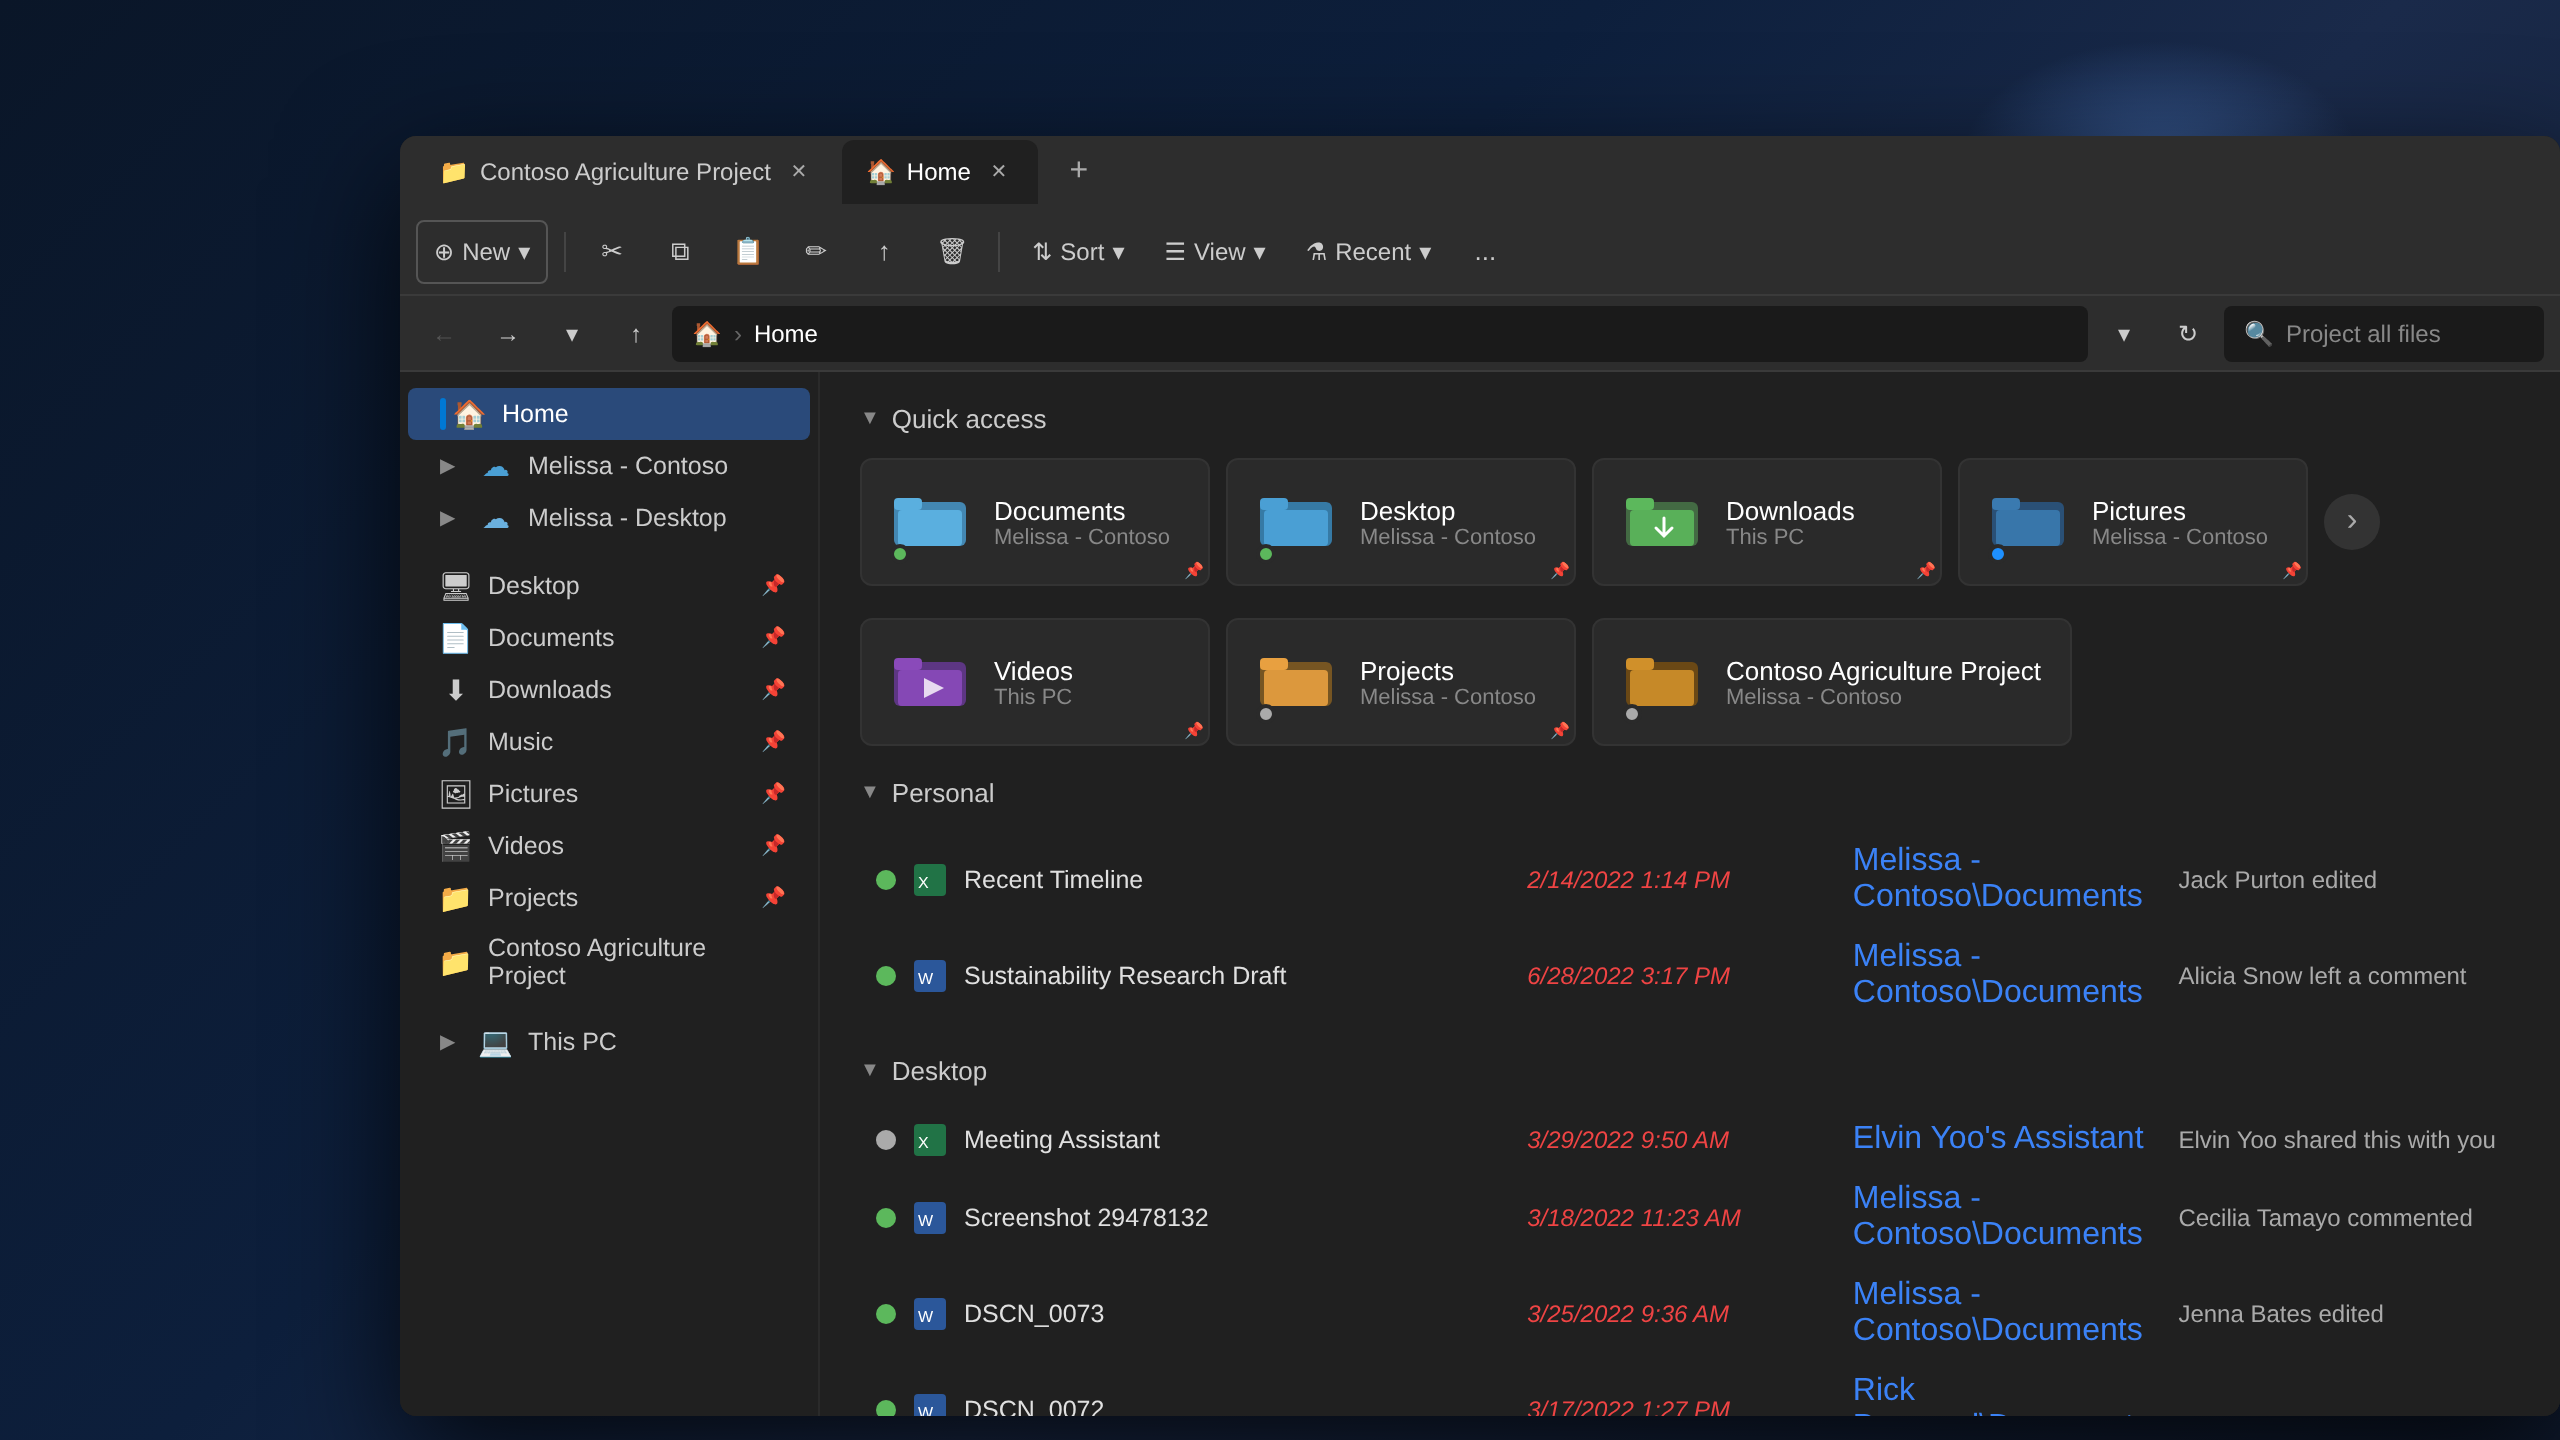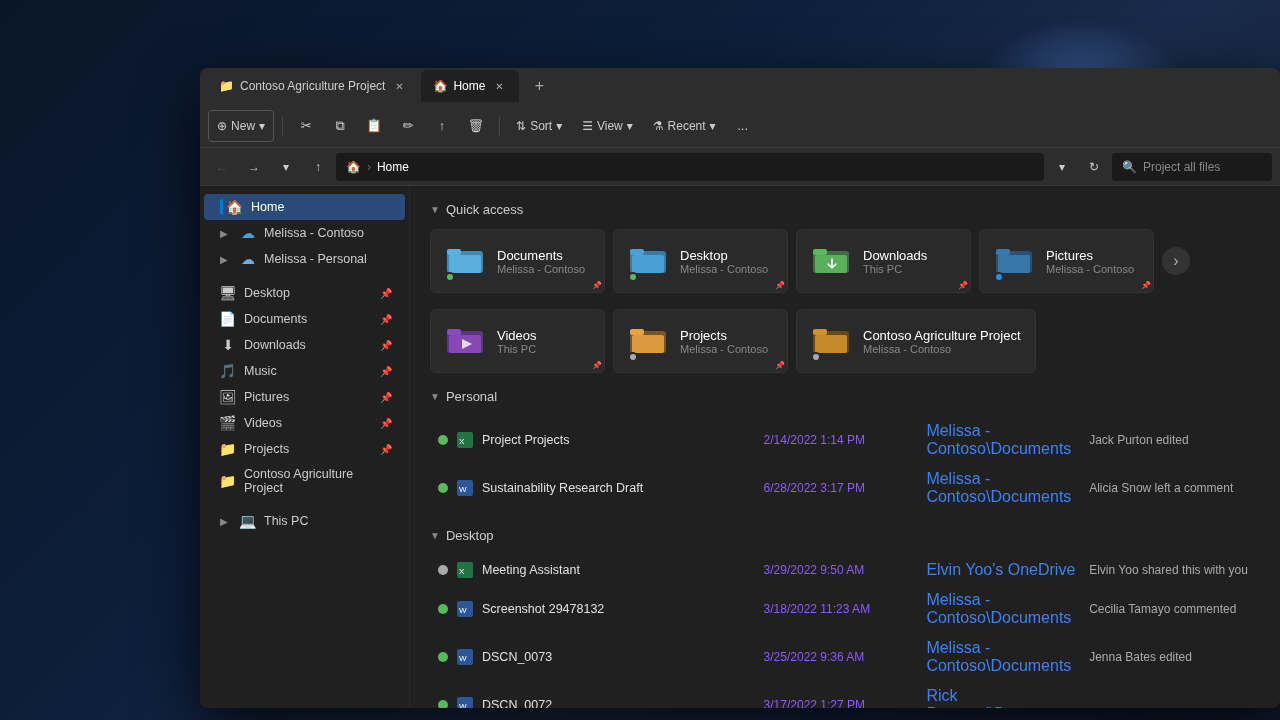--- a/index.html
+++ b/index.html
@@ -346,21 +346,21 @@
     .file-icon {
       width: 18px;
       height: 18px;
       display: flex;
       align-items: center;
       justify-content: center;
       font-size: 14px;
       flex-shrink: 0;
     }
     .file-name { color: #e0e0e0; }
-    .file-date { color: #8b5cf6; font-size: 12px; }
+    .file-date { color: #ef4444; font-size: 12px; font-style: italic; }
     .file-location { color: #3b82f6; font-size: 16px; }
     .file-activity { color: #aaa; font-size: 12px; }
 
     
     ::-webkit-scrollbar { width: 6px; }
     ::-webkit-scrollbar-track { background: transparent; }
     ::-webkit-scrollbar-thumb { background: #444; border-radius: 3px; }
 
     
     .folder-svg {
@@ -468,21 +468,21 @@
       </div>
 
       <div class="sidebar-item">
         <span class="expand-arrow">▶</span>
         <span class="item-icon onedrive-blue">☁</span>
         <span>Melissa - Contoso</span>
       </div>
       <div class="sidebar-item">
         <span class="expand-arrow">▶</span>
         <span class="item-icon onedrive-personal">☁</span>
-        <span>Melissa - Personal</span>
+        <span>Melissa - Desktop</span>
       </div>
 
       <div style="height:8px"></div>
 
       <div class="sidebar-item">
         <span class="item-icon">🖥</span>
         <span>Desktop</span>
         <span class="pin-icon">📌</span>
       </div>
       <div class="sidebar-item">
@@ -664,21 +664,21 @@
 
         <div class="file-row">
           <div class="file-name-cell">
             <div class="file-status status-green"></div>
             <div class="file-icon">
               <svg width="16" height="16" viewBox="0 0 16 16">
                   <rect width="16" height="16" rx="2" fill="#217346"></rect>
                   <text x="2" y="12" font-size="8" fill="white" font-family="Arial">X</text>
                 </svg>
             </div>
-            <span class="file-name">Project Projects</span>
+            <span class="file-name">Recent Timeline</span>
           </div>
           <span class="file-date">2/14/2022 1:14 PM</span>
           <span class="file-location">Melissa - Contoso\Documents</span>
           <span class="file-activity">Jack Purton edited</span>
         </div>
 
         <div class="file-row">
           <div class="file-name-cell">
             <div class="file-status status-green"></div>
             <div class="file-icon">
@@ -707,21 +707,21 @@
             <div class="file-status" style="background:#aaa;"></div>
             <div class="file-icon">
               <svg width="16" height="16" viewBox="0 0 16 16">
                   <rect width="16" height="16" rx="2" fill="#217346"></rect>
                   <text x="2" y="12" font-size="8" fill="white" font-family="Arial">X</text>
                 </svg>
             </div>
             <span class="file-name">Meeting Assistant</span>
           </div>
           <span class="file-date">3/29/2022 9:50 AM</span>
-          <span class="file-location">Elvin Yoo's OneDrive</span>
+          <span class="file-location">Elvin Yoo's Assistant</span>
           <span class="file-activity">Elvin Yoo shared this with you</span>
         </div>
 
         <div class="file-row">
           <div class="file-name-cell">
             <div class="file-status status-green"></div>
             <div class="file-icon">
               <svg width="16" height="16" viewBox="0 0 16 16">
                   <rect width="16" height="16" rx="2" fill="#2b579a"></rect>
                   <text x="2" y="12" font-size="8" fill="white" font-family="Arial">W</text>

